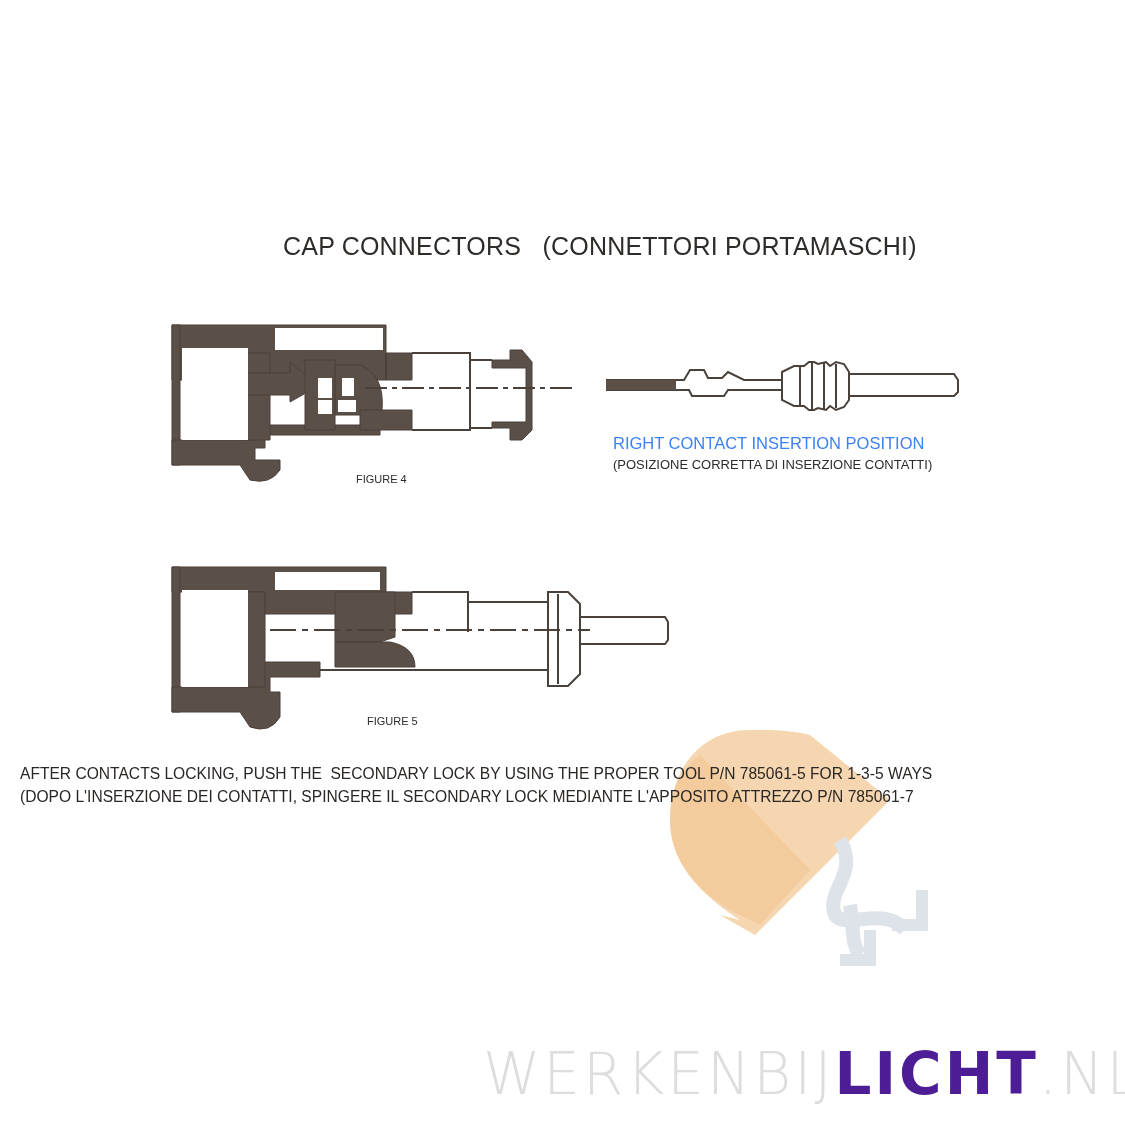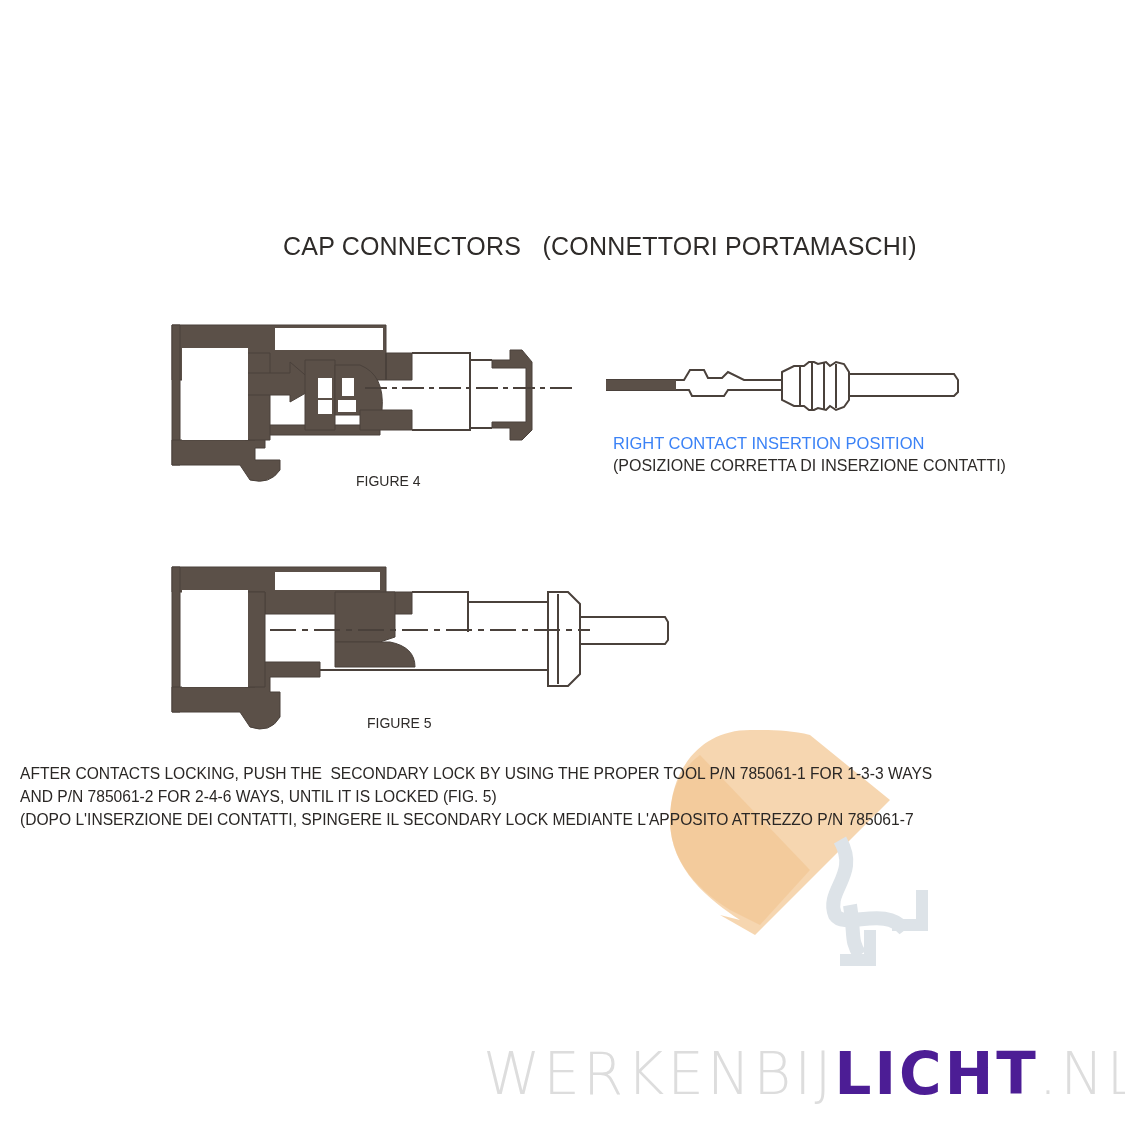--- a/index.html
+++ b/index.html
@@ -7,23 +7,23 @@
     width: 1125px; height: 1125px; position: relative; overflow: hidden;
     background: #ffffff;
     font-family: "Liberation Sans", sans-serif;
     color: #2b2826;
   }
   .abs { position: absolute; }
   .title {
     left: 255px; top: 232px; font-size: 25px; letter-spacing: 0.2px;
     white-space: pre; color: #2e2b29; margin-left: 28px;
   }
-  .fig-label { font-size: 14px; color: #2e2b29; white-space: nowrap; }
+  .fig-label { font-size: 11px; color: #2e2b29; white-space: nowrap; }
   .caption1 { left: 613px; top: 434px; font-size: 16.5px; white-space: nowrap; color: #3b82f6; }
-  .caption2 { left: 613px; top: 457px; font-size: 16px; white-space: nowrap; color: #2e2b29; }
+  .caption2 { left: 613px; top: 457px; font-size: 13px; white-space: nowrap; color: #2e2b29; }
   .instructions {
     left: 20px; top: 762px; width: 1100px; font-size: 15.6px; line-height: 23px; color: #2a2725;
   }
   .instructions div { white-space: pre; }
   svg { position: absolute; overflow: visible; }
   .watermark-logo { left: 660px; top: 725px; }
   .brand {
     left: 483px; top: 1040px; font-size: 58px; letter-spacing: 3px; white-space: nowrap;
     font-family: "DejaVu Sans", sans-serif; font-weight: 300;
   }
@@ -117,20 +117,19 @@
     <path d="M180,115 C200,150 165,165 175,190 C185,205 225,180 245,205"></path>
     <path d="M190,180 C195,210 190,215 200,230"></path>
   </g>
   <g fill="none" stroke="#dde3e8" stroke-width="12">
     <path d="M262,165 L262,200 L232,200"></path>
     <path d="M210,205 L210,235 L180,235"></path>
   </g>
 </svg>
 
 <div class="abs instructions">
-  <div>AFTER CONTACTS LOCKING, PUSH THE  SECONDARY LOCK BY USING THE PROPER TOOL P/N 785061-1 FOR 1-3-3 WAYS</div>
-  <div>AND P/N 785061-2 FOR 2-4-6 WAYS, UNTIL IT IS LOCKED (FIG. 5)</div>
+  <div>AFTER CONTACTS LOCKING, PUSH THE  SECONDARY LOCK BY USING THE PROPER TOOL P/N 785061-5 FOR 1-3-5 WAYS</div>
   <div>(DOPO L'INSERZIONE DEI CONTATTI, SPINGERE IL SECONDARY LOCK MEDIANTE L'APPOSITO ATTREZZO P/N 785061-7</div>
 </div>
 
 <div class="abs brand">
   <span class="grey">WERKENBIJ</span><span class="orange">LICHT</span><span class="grey">.NL</span>
 </div>
 
 </body></html>

